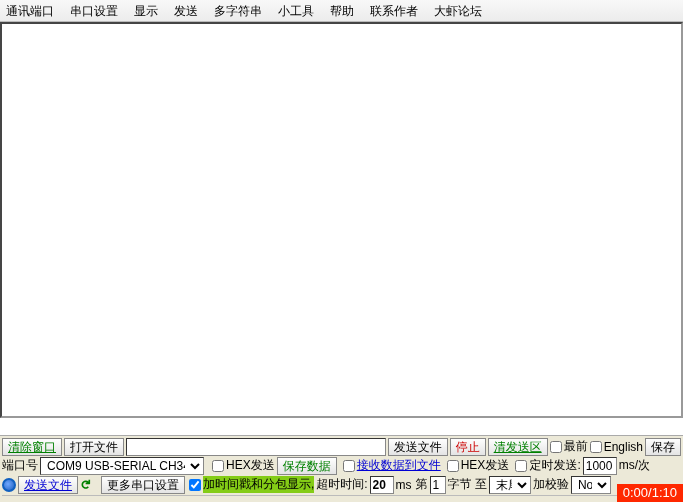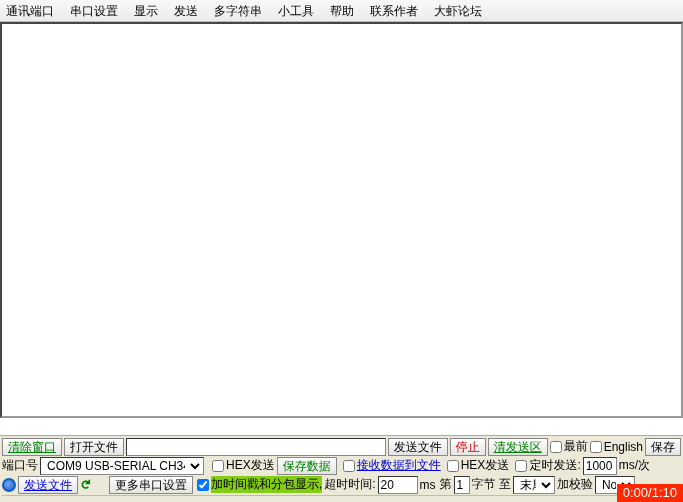--- a/index.html
+++ b/index.html
@@ -68,25 +68,25 @@
     <input type="checkbox" class="cb" style="margin-left: 4px;">
     <span>定时发送:</span>
     <input class="txt" style="width: 34px;" value="1000">
     <span>ms/次</span>
   </div>
 
   <div class="row">
     <span class="icon-rec"></span>
     <button class="btn blue" style="text-decoration:underline">发送文件</button>
     <span class="icon-reload">↻</span>
-    <button class="btn" style="margin-left:16px">更多串口设置</button>
+    <button class="btn" style="margin-left:8px">更多串口设置</button>
     <input type="checkbox" class="cb" checked="" style="margin-left: 2px;">
     <span class="hl">加时间戳和分包显示,</span>
     <span>超时时间:</span>
-    <input class="txt" style="width: 40px;" value="20">
+    <input class="txt" style="width: 24px; font-weight: bold;" value="20">
     <span>ms</span>
     <span style="margin-left:2px">第</span>
     <input class="txt" style="width: 16px;" value="1">
     <span>字节 至</span>
     <select class="combo" style="width:42px"><option>末尾</option></select>
     <span>加校验</span>
     <select class="combo" style="width:40px"><option>None</option></select>
   </div>
 
 

